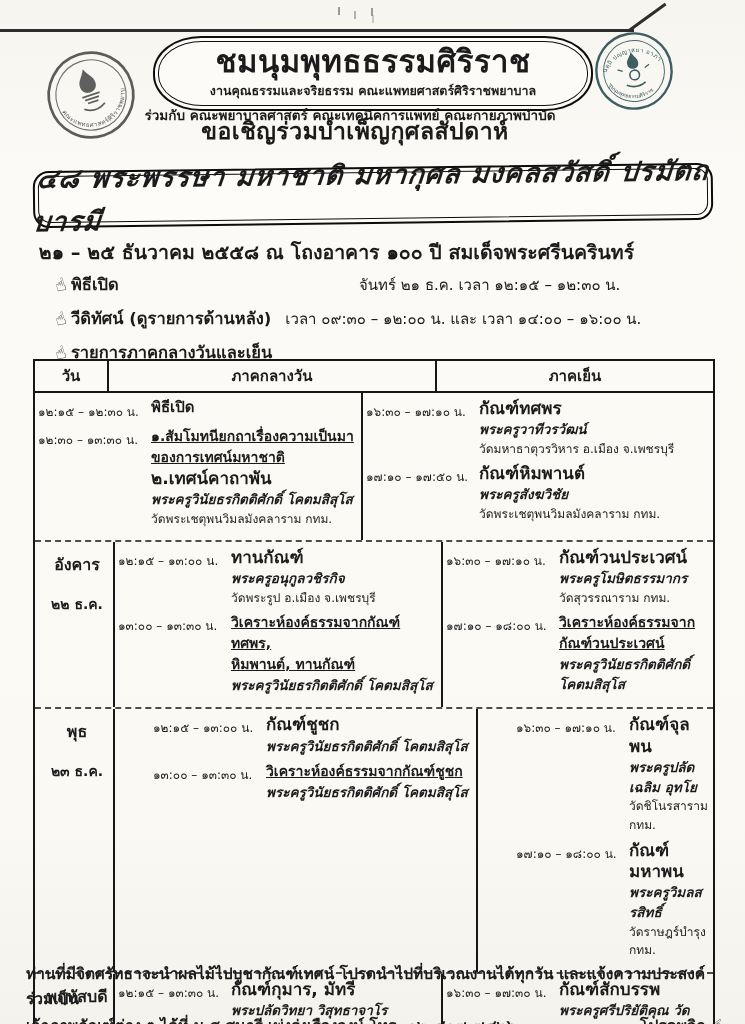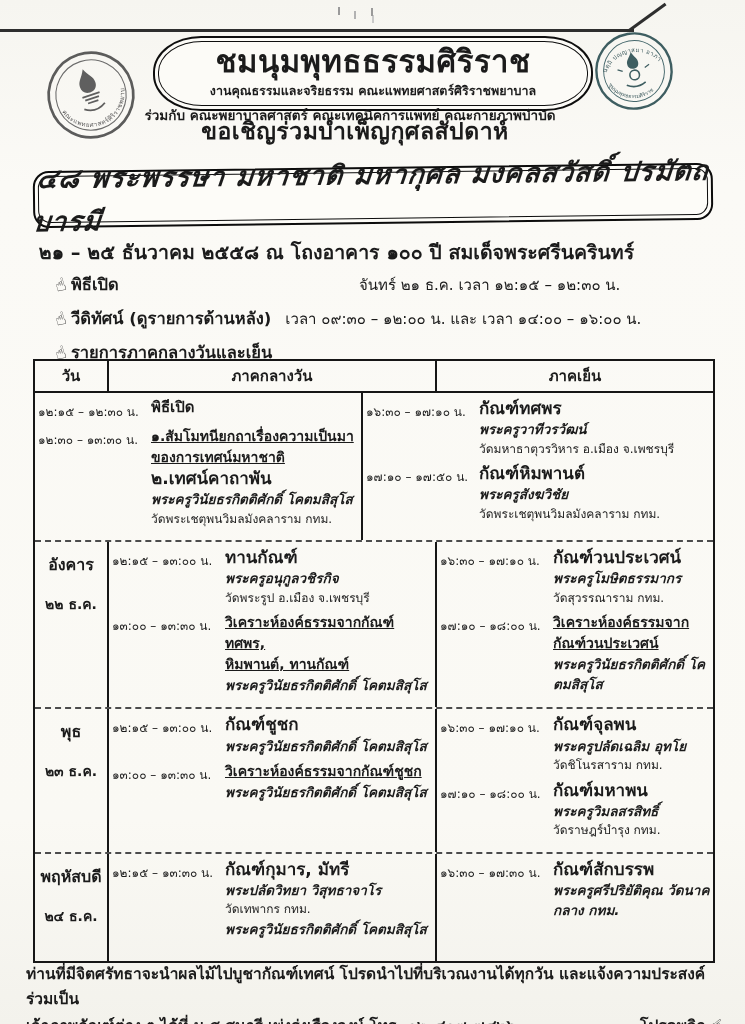--- a/index.html
+++ b/index.html
@@ -40,24 +40,24 @@
   .bullet:nth-child(1) .blabel{min-width:274px;}
   .bdetail{margin-left:14px;font-size:15px;font-weight:400;white-space:nowrap;}
   
   .sched{position:absolute;left:33px;top:359px;width:682px;border:2px solid #161616;}
   .thead{display:flex;border-bottom:2px solid #161616;}
   .th{font-weight:bold;font-size:15px;text-align:center;padding:3px 2px;}
   .col-day{width:74px;flex:none;border-right:2px solid #161616;}
   .col-dt{width:328px;flex:none;border-right:2px solid #161616;}
   .col-ev{flex:1;}
   .tbody .trow{display:flex;}
-  .tbody .trow + .trow{border-top:2px dashed #4c4c4c;}
+  .tbody .trow + .trow{border-top:2px dashed #4c4c4c;padding-left:6px;}
   .tbody .trow:nth-of-type(1){min-height:118px;}
   .tbody .trow:nth-of-type(2){min-height:107px;}
-  .tbody .trow:nth-of-type(3){min-height:109px;}
+  .tbody .trow:nth-of-type(3){min-height:109px;gap:35px;}
   .tbody .trow:nth-of-type(4){min-height:109px;}
   .tbody .trow:nth-of-type(5){min-height:106px;}
   .cell{padding:5px 3px 7px;}
   .dname{font-weight:bold;font-size:16px;text-align:center;margin-top:5px;}
   .ddate{font-weight:bold;font-size:14px;text-align:center;margin-top:16px;}
   .session{display:flex;margin-bottom:5px;}
   .stime{width:109px;flex:none;font-size:12px;padding-top:4px;white-space:nowrap;}
   .scontent{flex:1;padding-left:4px;}
   .e-title-lg{font-size:17px;font-weight:bold;line-height:1.25;}
   .e-title-sm{font-size:15px;font-weight:bold;line-height:1.3;}

